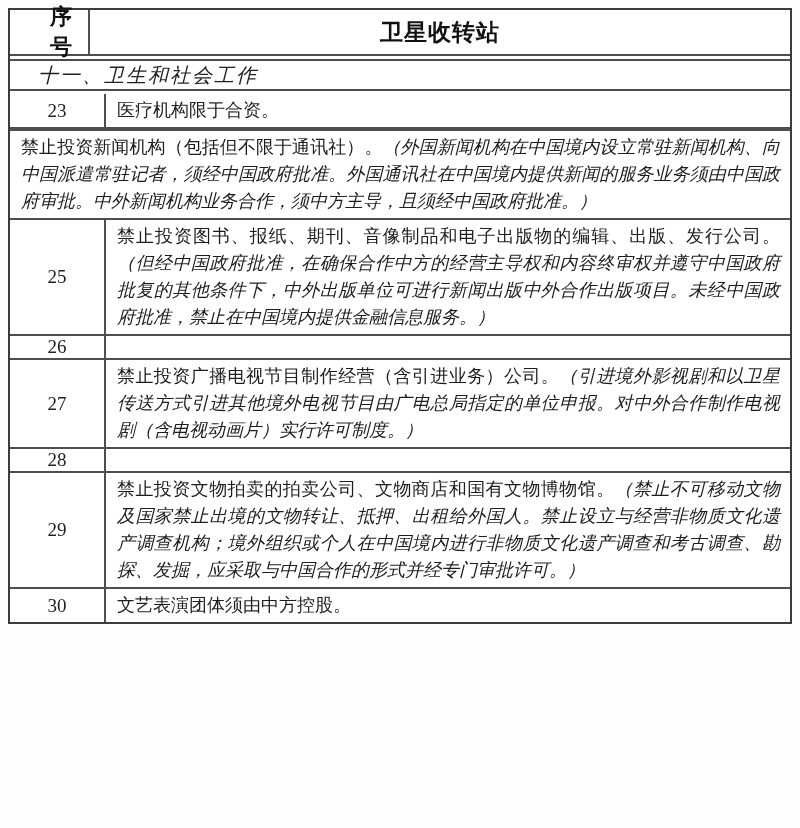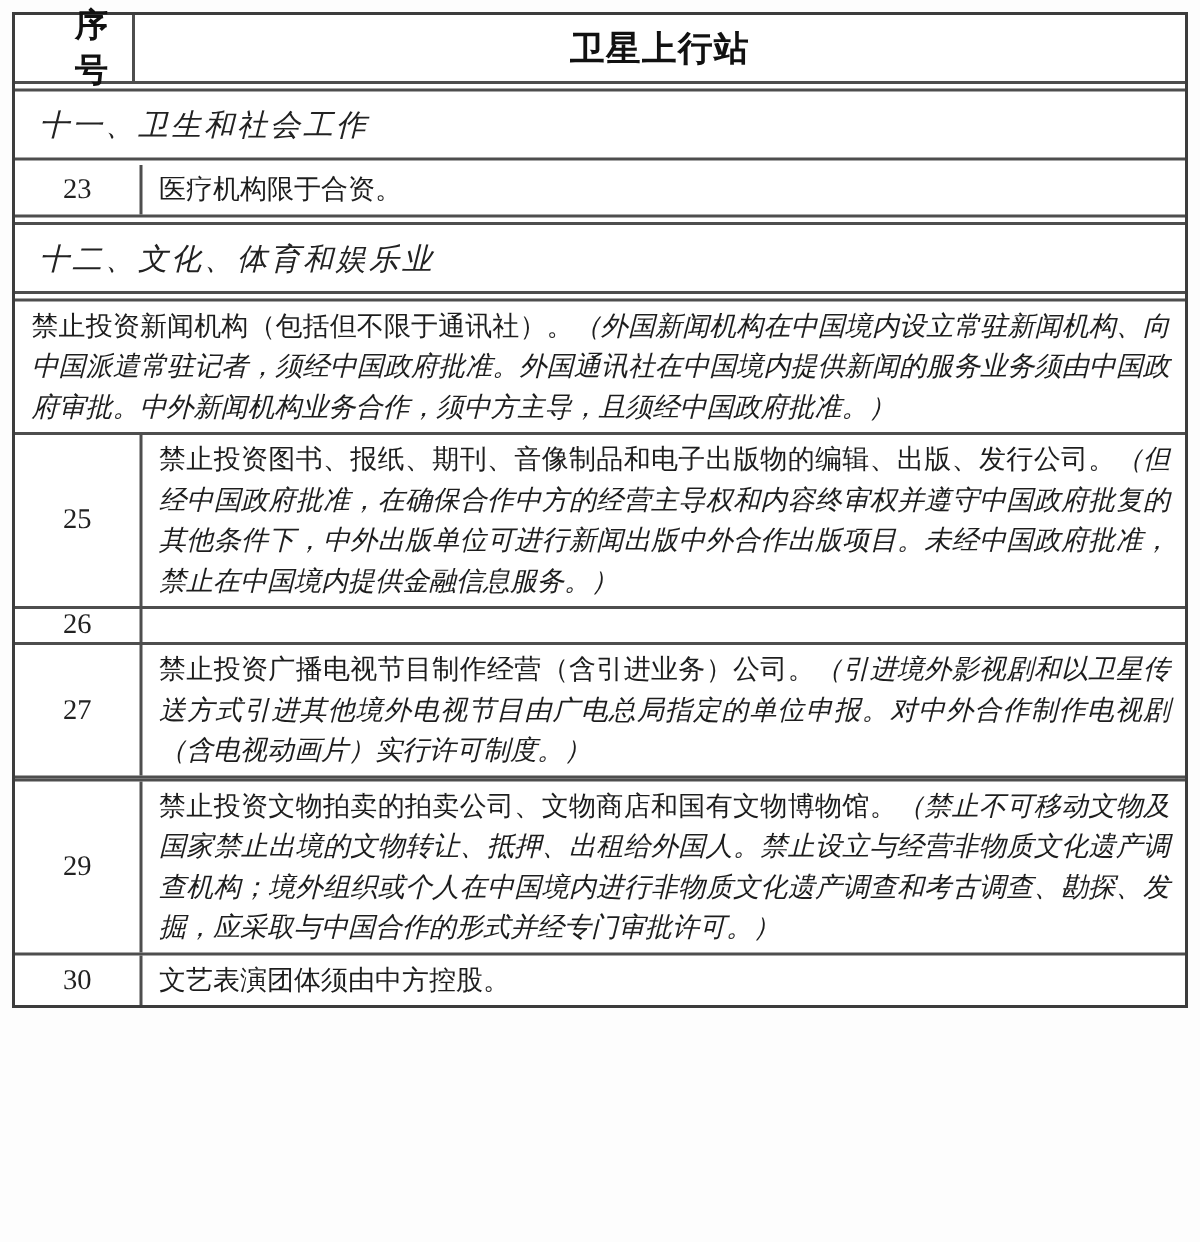--- a/index.html
+++ b/index.html
@@ -38,43 +38,43 @@
     display:flex;align-items:center;justify-content:center;
     font-family:"Liberation Sans", sans-serif;
     font-weight:bold;font-size:23px;color:#111;
     letter-spacing:1px;
   }
   
   .sec{
     margin:3px 0;
     border-top:2px solid var(--line);
     border-bottom:2px solid var(--line);
-    height:48px;
+    height:32px;
     display:flex;align-items:center;
-    padding-left:16px;
+    padding-left:28px;
     font-style:italic;
     font-size:20px;
     letter-spacing:2px;
     color:#222;
   }
   
   .solo{
     border-bottom:2px solid var(--line);
   }
   
   .items{
     border-top:2px solid var(--line);
   }
   .item{
     display:flex;
     border-bottom:2px solid var(--line);
   }
   .items .item:last-child{border-bottom:none;}
   .item .no{
-    width:85px;
+    width:96px;
     border-right:2px solid var(--line);
     display:flex;align-items:center;justify-content:center;
     font-size:19px;color:#222;
   }
   .item .txt{
     flex:1;
     padding:3px 10px 3px 11px;
     font-size:18px;
     line-height:27px;
     text-align:justify;
@@ -85,33 +85,32 @@
   .kai{font-style:italic;}
   .song{font-style:normal;}
 </style>
 </head>
 <body>
 
 <div class="doc-table">
 
   <div class="thead">
     <div class="no-col">序号</div>
-    <div class="m-col">卫星上行站</div>
+    <div class="m-col">卫星收转站</div>
   </div>
 
   <div class="sec">十一、卫生和社会工作</div>
 
   <div class="item solo">
     <div class="no">23</div>
     <div class="txt song">
         <span class="song">医疗机构限于合资。</span>
       </div>
   </div>
 
-  <div class="sec">十二、文化、体育和娱乐业</div>
 
   <div class="items">
 
     <div class="item">
       <div class="txt"><span class="song">禁止投资新闻机构（包括但不限于通讯社）。</span><span class="kai">（外国新闻机构在中国境内设立常驻新闻机构、向中国派遣常驻记者，须经中国政府批准。外国通讯社在中国境内提供新闻的服务业务须由中国政府审批。中外新闻机构业务合作，须中方主导，且须经中国政府批准。）</span></div>
     </div>
 
     <div class="item">
       <div class="no">25</div>
       <div class="txt"><span class="song">禁止投资图书、报纸、期刊、音像制品和电子出版物的编辑、出版、发行公司。</span><span class="kai">（但经中国政府批准，在确保合作中方的经营主导权和内容终审权并遵守中国政府批复的其他条件下，中外出版单位可进行新闻出版中外合作出版项目。未经中国政府批准，禁止在中国境内提供金融信息服务。）</span></div>
@@ -120,20 +119,21 @@
     <div class="item">
       <div class="no">26</div>
     </div>
 
     <div class="item">
       <div class="no">27</div>
       <div class="txt"><span class="song">禁止投资广播电视节目制作经营（含引进业务）公司。</span><span class="kai">（引进境外影视剧和以卫星传送方式引进其他境外电视节目由广电总局指定的单位申报。对中外合作制作电视剧（含电视动画片）实行许可制度。）</span></div>
     </div>
 
     <div class="item">
+      <div class="no">28</div>
     </div>
 
     <div class="item">
       <div class="no">29</div>
       <div class="txt"><span class="song">禁止投资文物拍卖的拍卖公司、文物商店和国有文物博物馆。</span><span class="kai">（禁止不可移动文物及国家禁止出境的文物转让、抵押、出租给外国人。禁止设立与经营非物质文化遗产调查机构；境外组织或个人在中国境内进行非物质文化遗产调查和考古调查、勘探、发掘，应采取与中国合作的形式并经专门审批许可。）</span></div>
     </div>
 
     <div class="item">
       <div class="no">30</div>
       <div class="txt"><span class="song">文艺表演团体须由中方控股。</span><span class="kai"></span></div>

